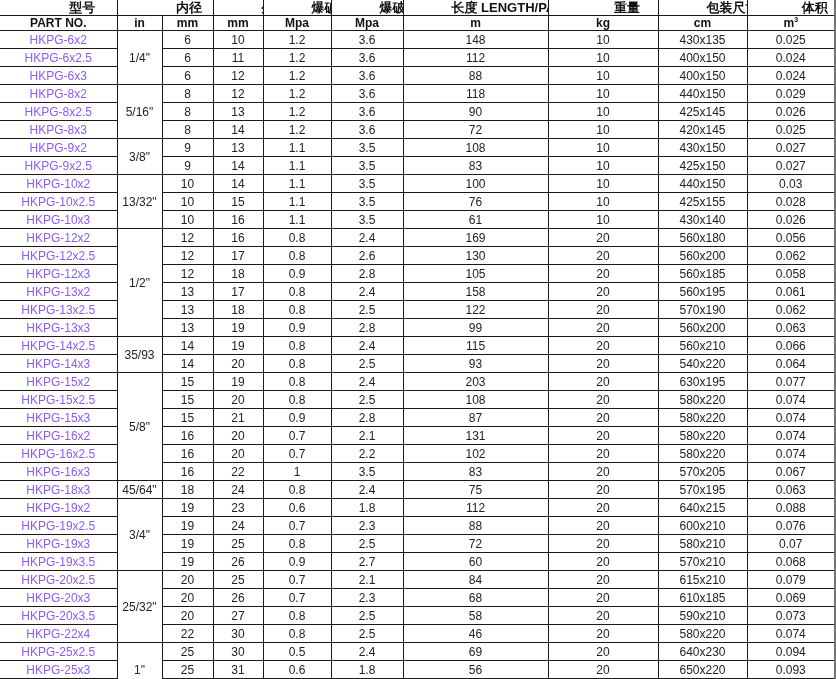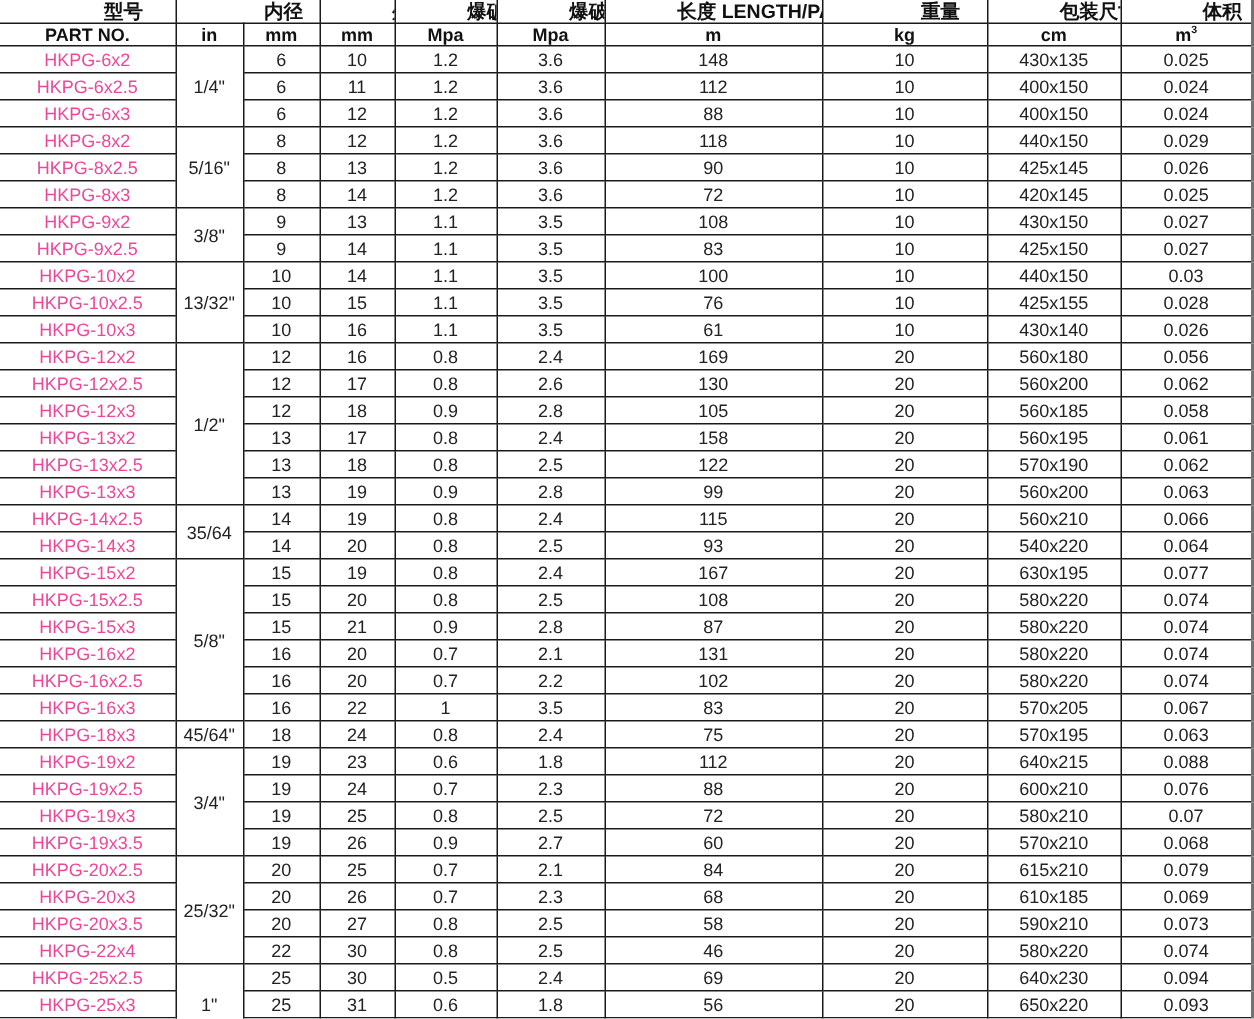--- a/index.html
+++ b/index.html
@@ -2,21 +2,21 @@
 <html><head>
 <meta charset="utf-8">
 <style>
   html, body { margin: 0; padding: 0; background: #ffffff; }
   body { width: 836px; height: 679px; overflow: hidden; font-family: "Liberation Sans", "DejaVu Sans", sans-serif; color: #222; }
   table { border-collapse: collapse; table-layout: fixed; width: 836px; font-size: 12px; }
   td, th { border: 1px solid #1a1a1a; text-align: center; padding: 0; height: 17px; line-height: 16px; white-space: nowrap; overflow: hidden; }
   th { font-weight: bold; color: #111; }
   thead tr.h1 th { height: 15px; line-height: 15px; font-size: 13px; border-top: none; padding-left: 48px; }
   thead tr.h2 th { height: 14px; line-height: 14px; }
-  td.part { color: #ec4899; margin-left: 20px; }
+  td.part { color: #8b5cf6; margin-left: 20px; }
   td.merged { vertical-align: middle; }
   sup { font-size: 7px; vertical-align: super; line-height: 0; }
   .first { border-left: none; }
   .last { border-right: 4px solid #737373; }
 </style>
 </head>
 <body>
 
 <table>
   <colgroup>
@@ -244,21 +244,21 @@
         <td>19</td>
         <td>0.9</td>
         <td>2.8</td>
         <td>99</td>
         <td>20</td>
         <td>560x200</td>
         <td class="last">0.063</td>
       </tr>
       <tr>
         <td class="part first">HKPG-14x2.5</td>
-        <td class="merged" rowspan="2">35/64</td>
+        <td class="merged" rowspan="2">35/93</td>
         <td>14</td>
         <td>19</td>
         <td>0.8</td>
         <td>2.4</td>
         <td>115</td>
         <td>20</td>
         <td>560x210</td>
         <td class="last">0.066</td>
       </tr>
       <tr>
@@ -272,21 +272,21 @@
         <td>540x220</td>
         <td class="last">0.064</td>
       </tr>
       <tr>
         <td class="part first">HKPG-15x2</td>
         <td class="merged" rowspan="6">5/8"</td>
         <td>15</td>
         <td>19</td>
         <td>0.8</td>
         <td>2.4</td>
-        <td>167</td>
+        <td>203</td>
         <td>20</td>
         <td>630x195</td>
         <td class="last">0.077</td>
       </tr>
       <tr>
         <td class="part first">HKPG-15x2.5</td>
         <td>15</td>
         <td>20</td>
         <td>0.8</td>
         <td>2.5</td>

